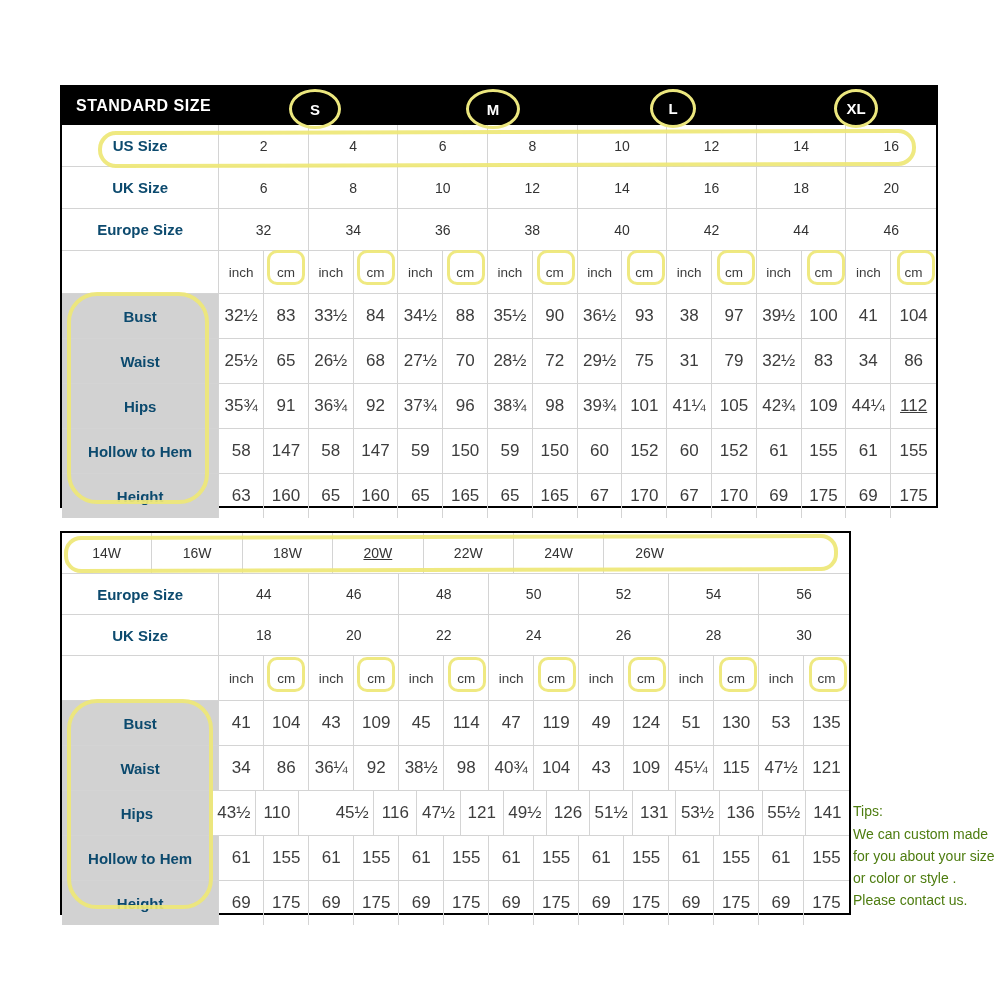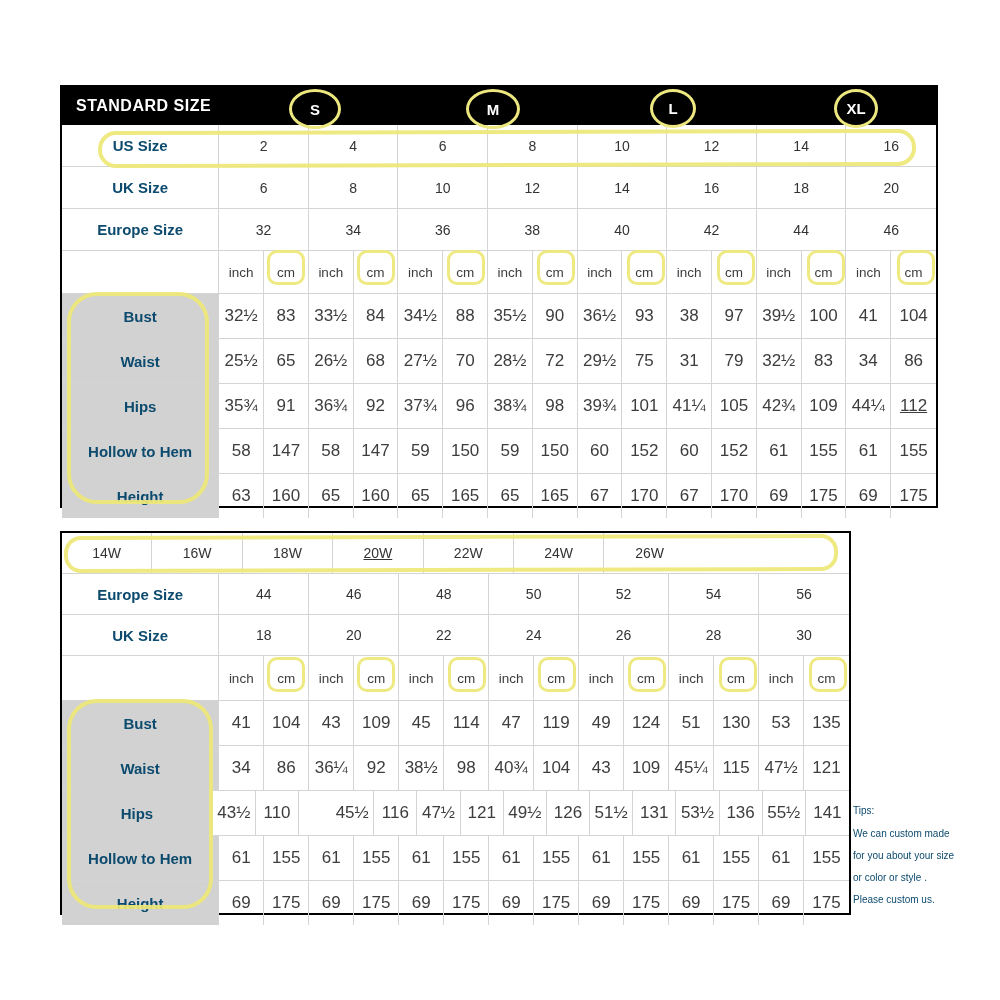--- a/index.html
+++ b/index.html
@@ -16,21 +16,21 @@
         border-right:1px solid #d4d4d4;color:#3d3d3d;}
   .cell:last-child{border-right:none;}
   .lbl{font-weight:bold;color:#0c4a6e;font-size:15px;}
   .gray{background:#d2d2d2;}
   .szv{font-size:14px;color:#333;}
   .unit{font-size:13.5px;color:#3d3d3d;}
   .meas{font-size:17px;}
   .anno{position:absolute;border:4px solid rgba(238,231,118,.92);box-sizing:border-box;
         pointer-events:none;}
   .anno.thin{border-width:3px;}
-  .tips{position:absolute;color:#0c4a6e;font-size:10px;line-height:22px;}
+  .tips{position:absolute;color:#4d7c0f;font-size:14px;line-height:22px;}
   .tips .tt{margin-bottom:1px;}
 </style>
 </head>
 <body>
 
 <div id="canvas">
 
   <div class="t" id="std-table" style="left:60px;top:85px;width:878px;height:423px;">
     <div class="hdr">
       <span class="hdr-title">STANDARD SIZE</span>
@@ -346,16 +346,16 @@
       <div class="anno thin" style="left: 628.4px; top: 657px; width: 38px; height: 35px; border-radius: 10px;"></div>
       <div class="anno thin" style="left: 718.8px; top: 657px; width: 38px; height: 35px; border-radius: 10px;"></div>
       <div class="anno thin" style="left: 809.2px; top: 657px; width: 38px; height: 35px; border-radius: 10px;"></div>
     </div>
 
   <div class="tips" style="left:853px;top:800px;">
     <div class="tt">Tips:</div>
     <div>We can custom made</div>
     <div>for you about your size</div>
     <div>or color or style .</div>
-    <div>Please custom us.</div>
+    <div>Please contact us.</div>
   </div>
 
 </div>
 
 </body></html>

